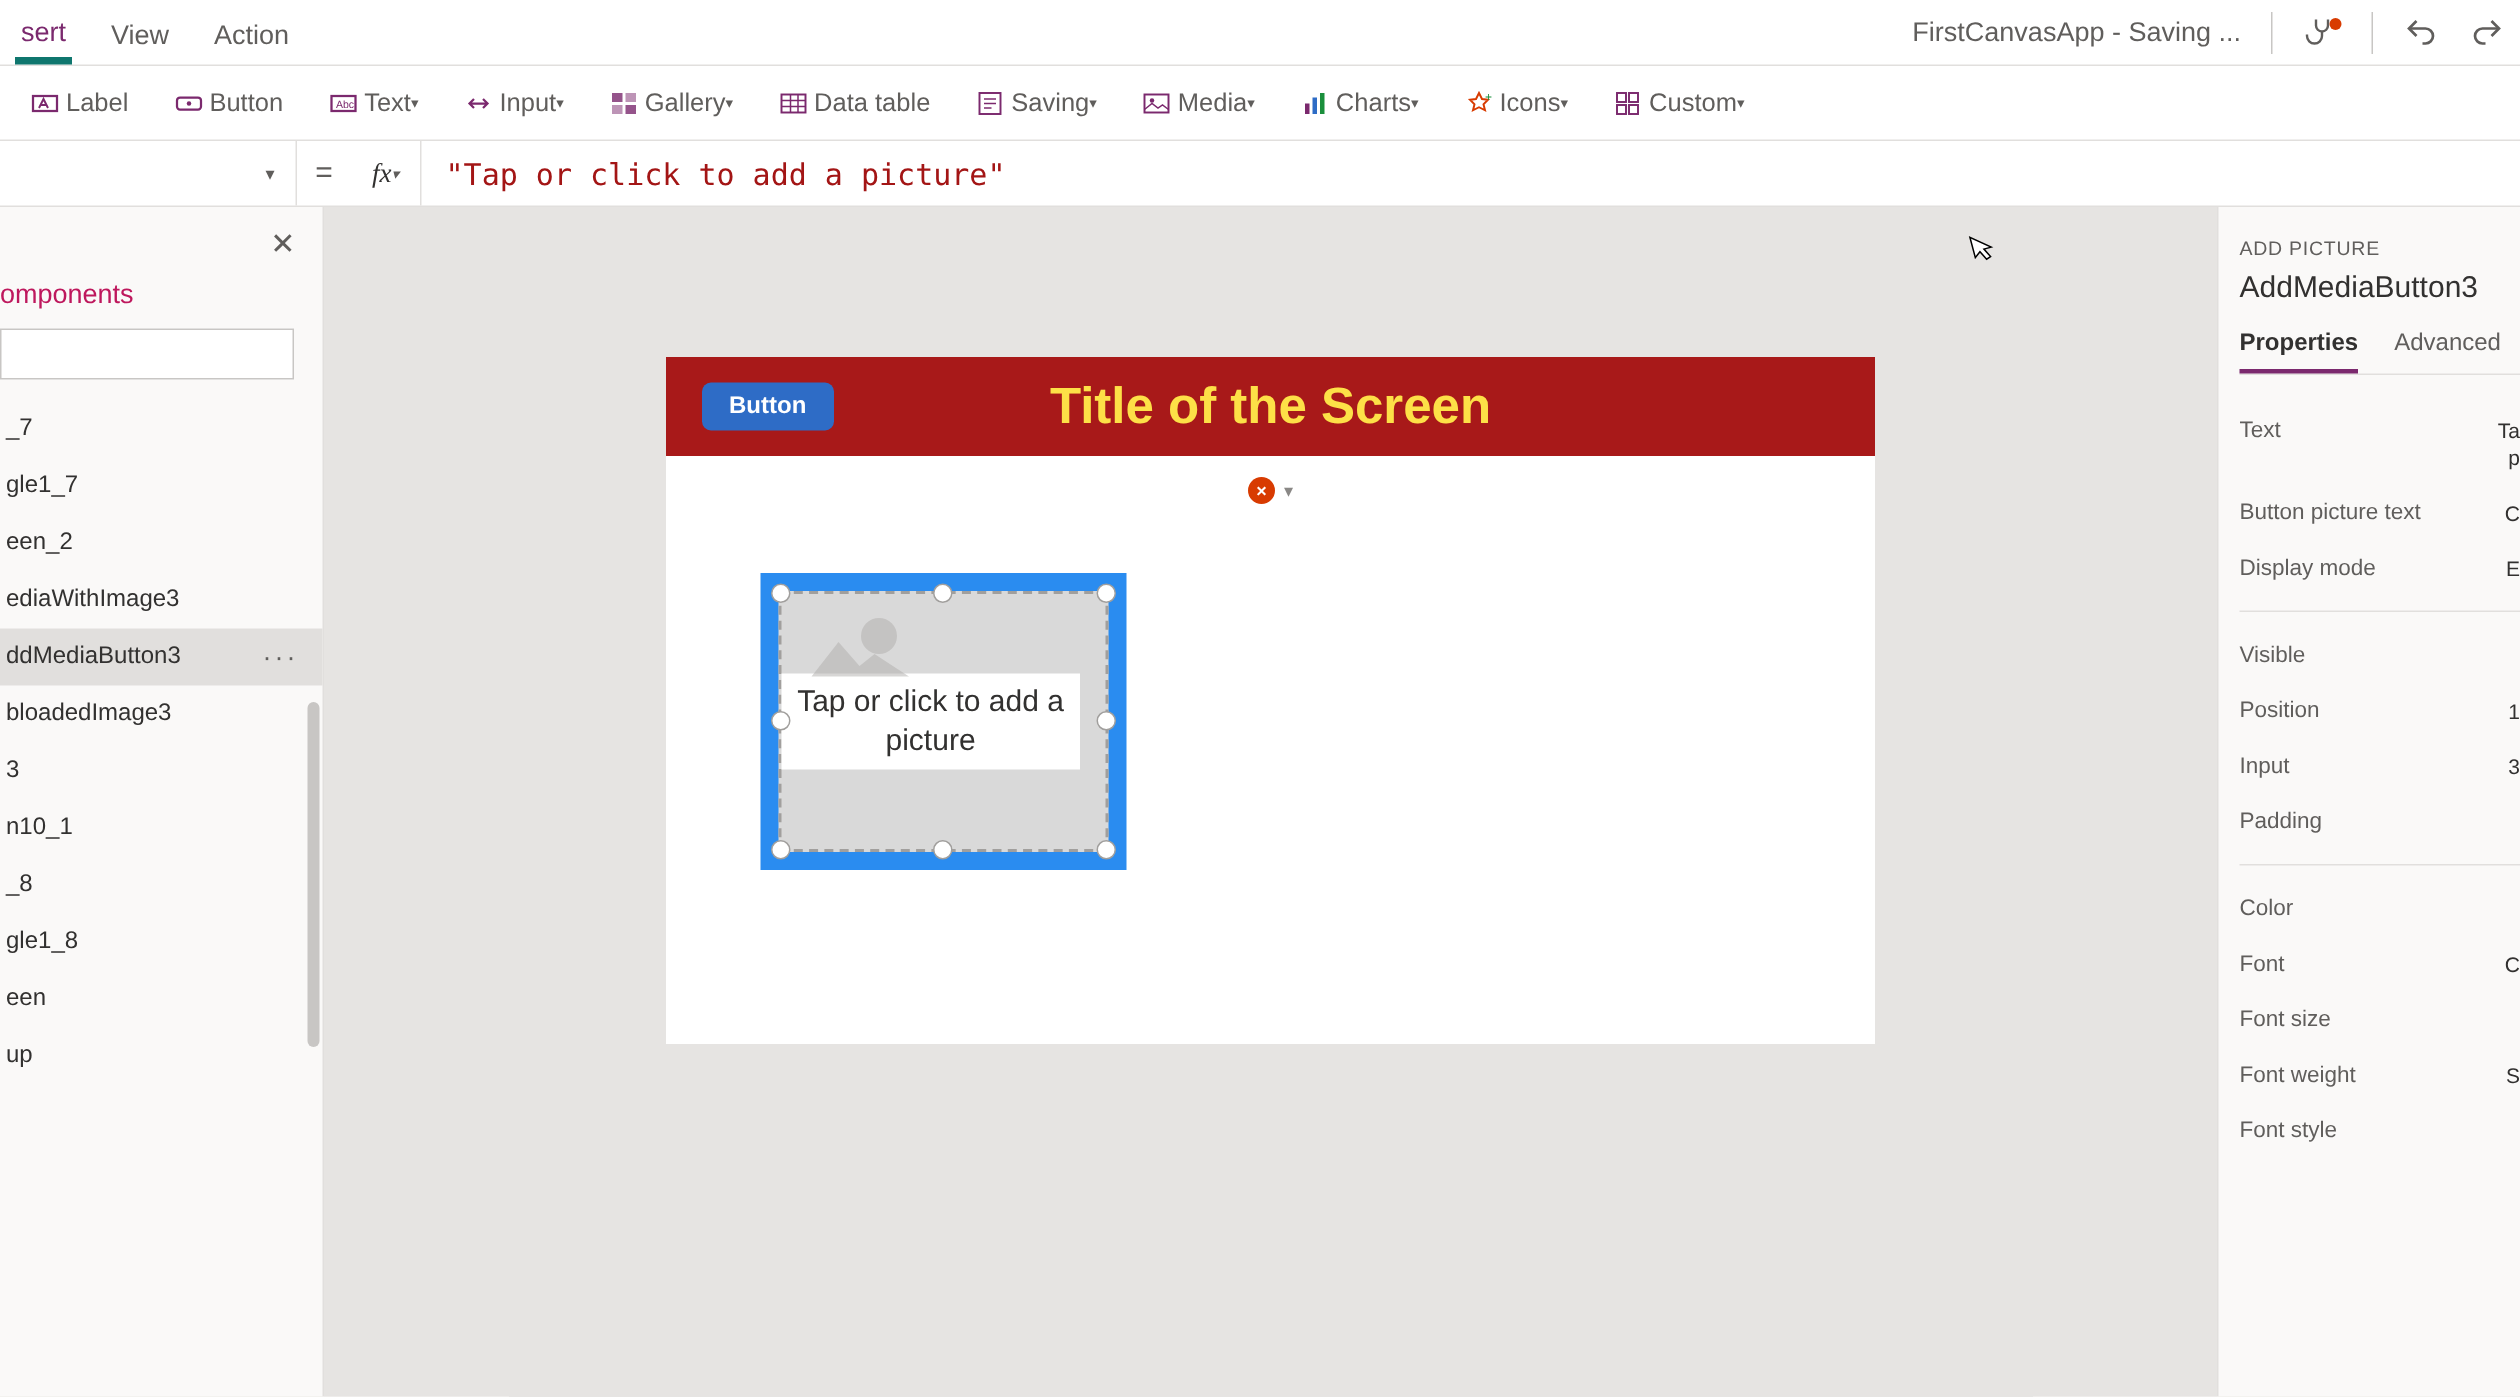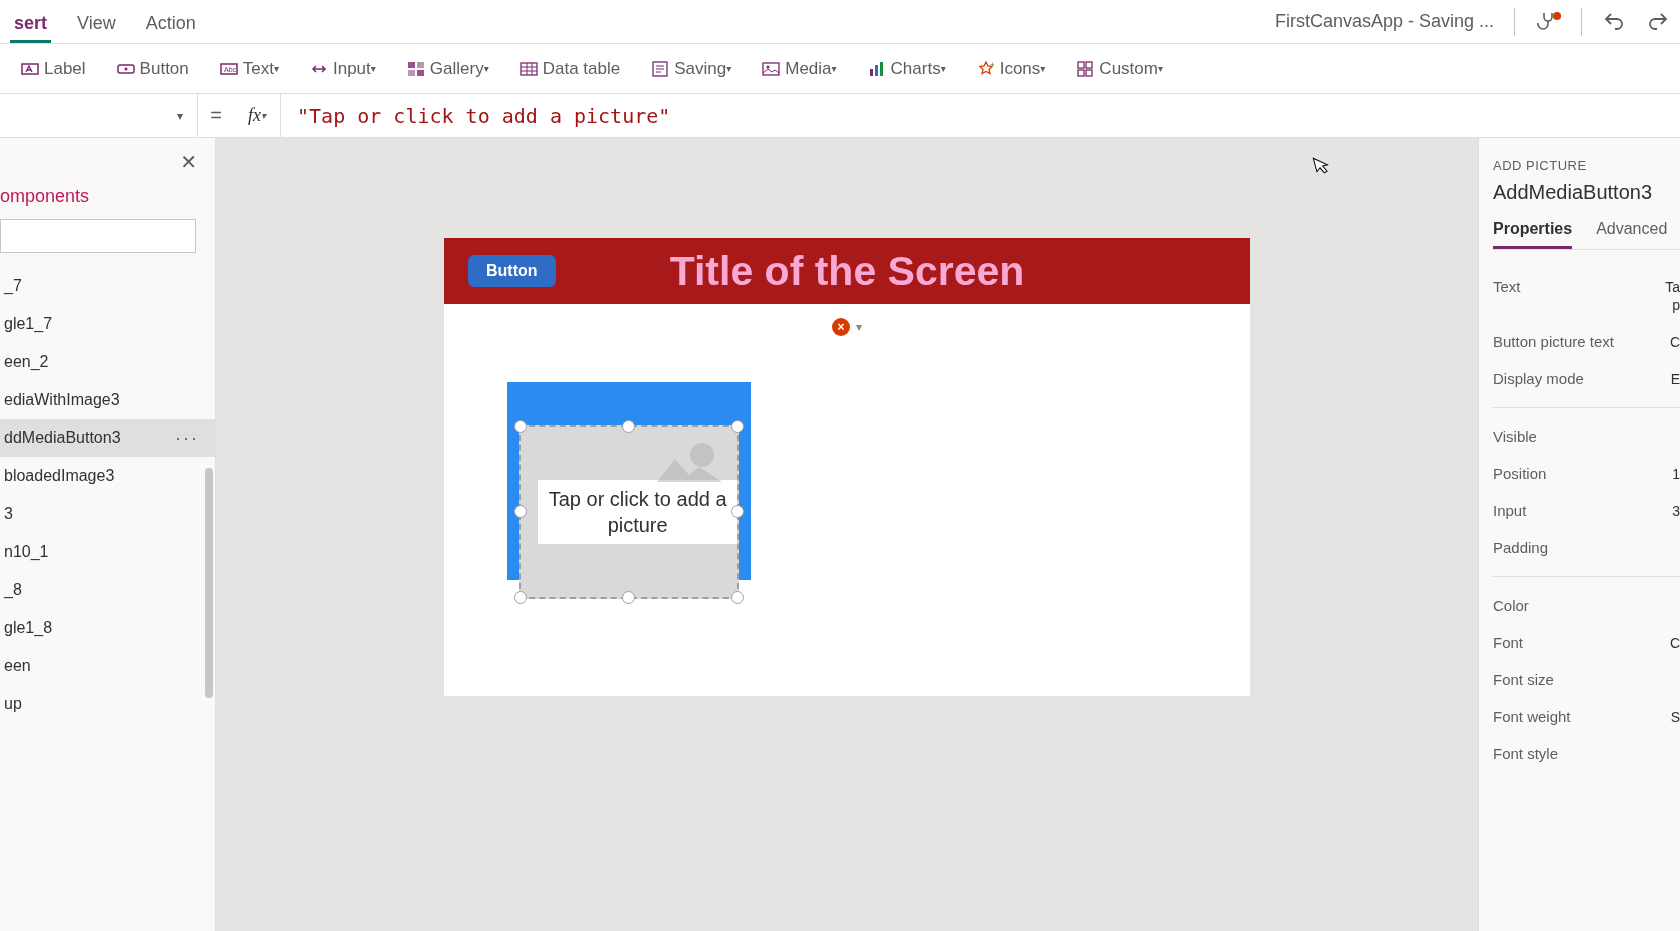--- a/index.html
+++ b/index.html
@@ -27,22 +27,22 @@
   .tabs-left { display: flex; align-items: flex-end; height: 100%; gap: 22px; }
   .tab {
     font-size: 18px;
     color: #605e5c;
     padding: 8px 4px 6px 4px;
     cursor: pointer;
     border-bottom: 3px solid transparent;
   }
   .tab.active {
     color: #7b296e;
-    font-weight: 700;
-    border-bottom: 3px solid #0f766e;
+    font-weight: 400;
+    border-bottom: 5px solid #0f766e;
   }
   .title-right {
     display: flex;
     align-items: center;
     gap: 20px;
     font-size: 18px;
     color: #605e5c;
   }
   .divider-v { width: 1px; height: 28px; background: #c8c6c4; }
   .icon-btn { cursor: pointer; display: flex; align-items: center; color: #605e5c; }
@@ -205,22 +205,22 @@
     color: #fff;
     font-size: 16px;
     font-weight: 600;
     padding: 7px 18px;
     border-radius: 6px;
     cursor: pointer;
   }
   .screen-title {
     width: 100%;
     text-align: center;
-    color: #f9a8d4;
-    font-size: 41px;
+    color: #fde047;
+    font-size: 34px;
     font-weight: 800;
   }
   .error-bubble {
     width: 18px; height: 18px; border-radius: 50%; background: #d83b01;
     color: #fff; font-size: 12px; font-weight: bold;
     display: inline-flex; align-items: center; justify-content: center;
   }
   .error-wrap {
     display: flex; gap: 6px; align-items: center;
     justify-content: center; margin-top: 14px;
@@ -235,24 +235,23 @@
     background: #2a8cf0;
     padding: 12px;
   }
   .add-pic-inner {
     width: 100%;
     height: 100%;
     background: #d9d9d9;
     border: 2px dashed #a19f9d;
     display: flex;
     flex-direction: column;
-    align-items: flex-end;
+    align-items: flex-start;
     justify-content: center;
     position: relative;
-    margin-top: 31px;
   }
   .add-pic-text {
     background: #ffffff;
     font-size: 20px;
     text-align: center;
     padding: 6px 10px;
     line-height: 1.3;
     width: 92%;
   }
   .sel-handle {

